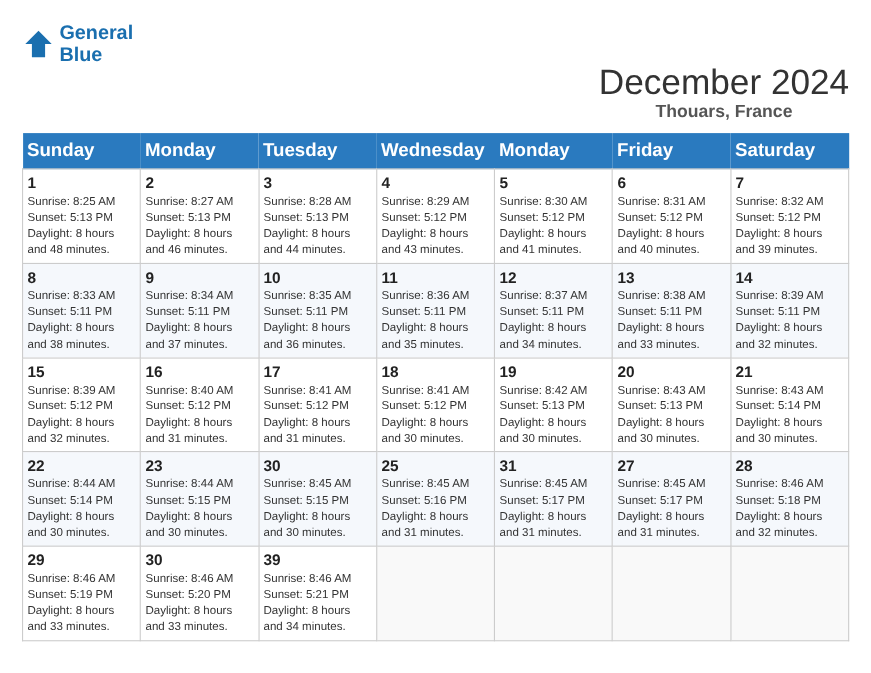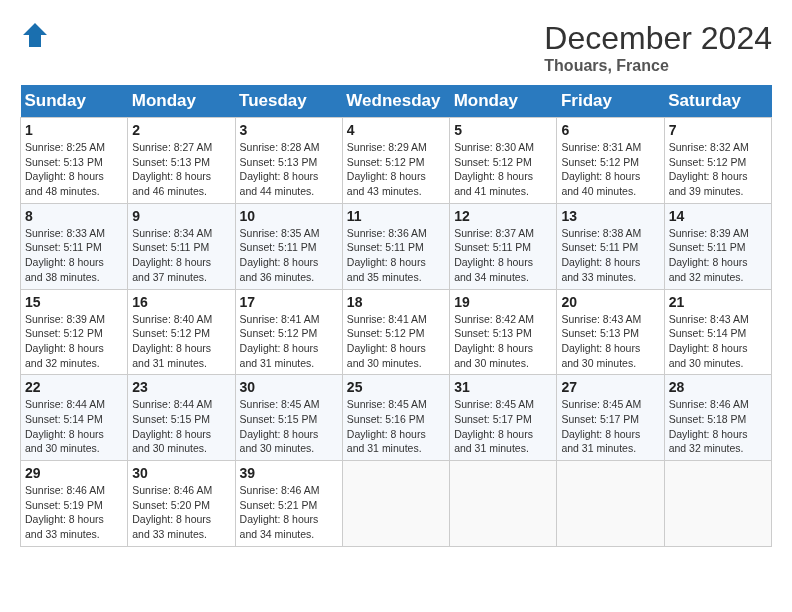--- a/index.html
+++ b/index.html
@@ -28,21 +28,22 @@
       line-height: 1.1;
     }
     .logo-text span {
       color: #1a6faf;
     }
     .logo-icon {
       width: 30px;
       height: 30px;
     }
     .title-block {
-      text-align: left;
+      text-align: center;
+      margin-top: 36px;
     }
     .month-title {
       font-size: 32px;
       font-weight: normal;
       color: #333;
     }
     .location {
       font-size: 16px;
       color: #555;
       font-weight: bold;
@@ -89,20 +90,24 @@
     th:first-child { border-radius: 0; }
   </style>
 </head>
 <body>
 
 <div class="header">
   <div class="logo">
     <svg class="logo-icon" viewBox="0 0 40 40">
       <polygon points="20,4 36,20 28,20 28,36 12,36 12,20 4,20" fill="#1a6faf"></polygon>
     </svg>
+    <div class="logo-text">
+      <span style="color:#1a6faf;">General</span><br>
+      <span>Blue</span>
+    </div>
   </div>
   <div class="title-block">
     <div class="month-title">December 2024</div>
     <div class="location">Thouars, France</div>
   </div>
 </div>
 
 <table>
   <thead>
     <tr>

